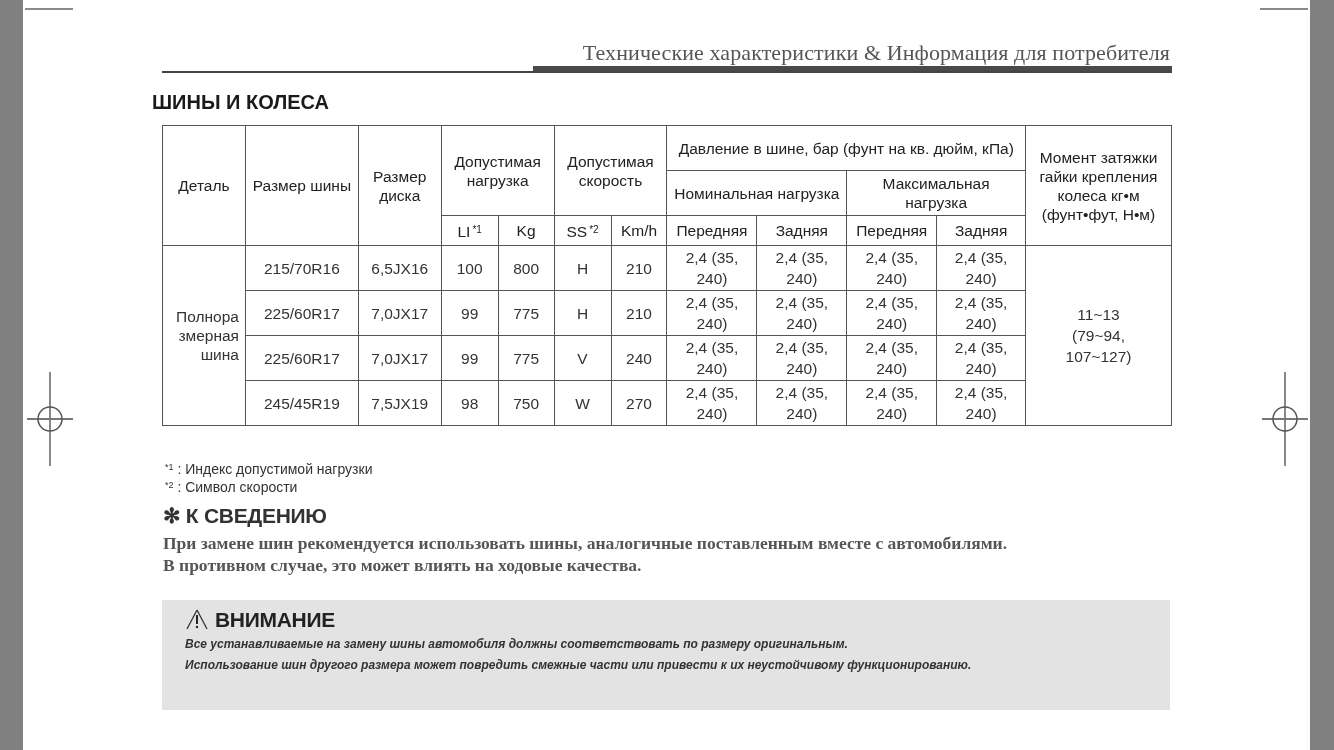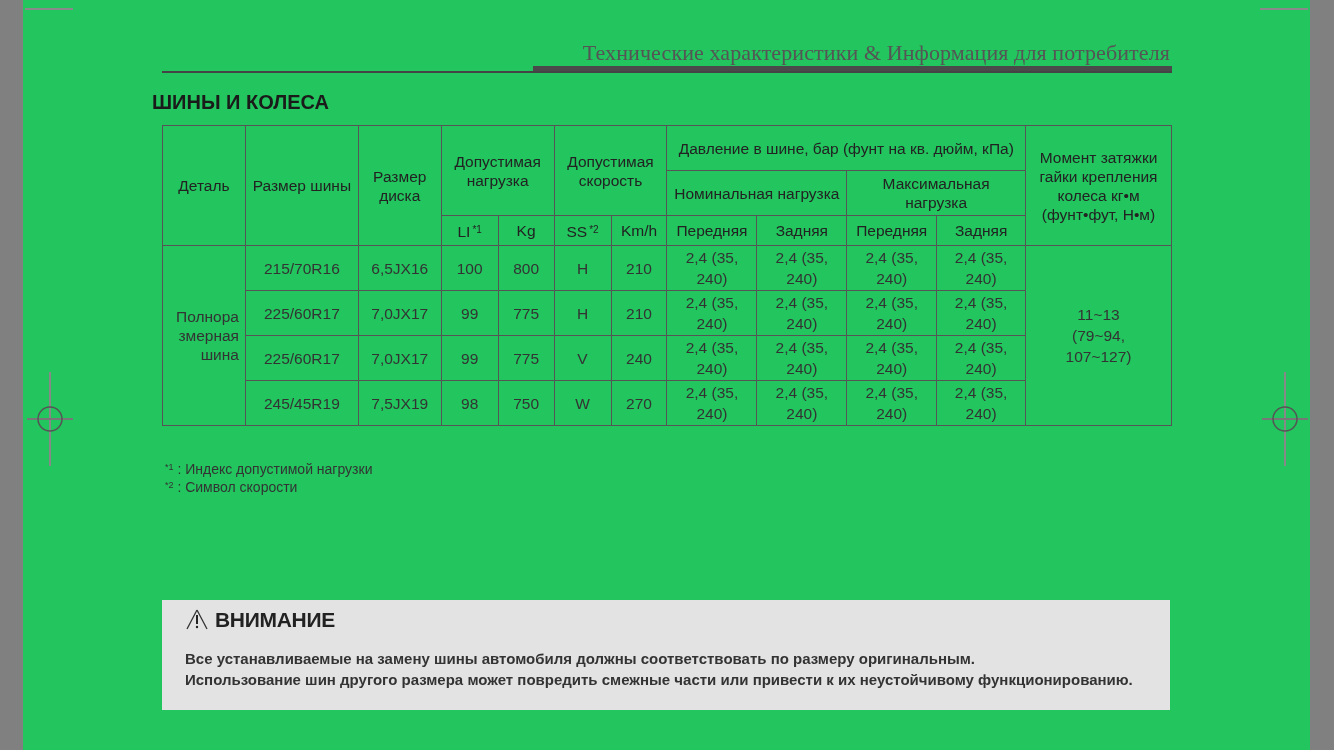--- a/index.html
+++ b/index.html
@@ -4,21 +4,21 @@
 <style>
   html, body { margin: 0; padding: 0; }
   body {
     width: 1334px; height: 750px; position: relative; overflow: hidden;
     background: #808080;
     font-family: "Liberation Sans", sans-serif;
     color: #222;
   }
   .page {
     position: absolute; left: 23px; top: 0; width: 1287px; height: 750px;
-    background: #22c55e;
+    background: #ffffff;
   }
   .crop-line { position: absolute; height: 2px; background: #8a8a8a; }
   .reg-mark { position: absolute; width: 48px; height: 96px; }
 
   .running-header {
     position: absolute; left: 139px; top: 36px; width: 1010px; height: 40px;
   }
   .running-header .title {
     position: absolute; right: 2px; top: 4px;
     font-family: "Liberation Serif", serif; font-size: 22px; color: #555;
@@ -71,22 +71,22 @@
   .warning {
     position: absolute; left: 139px; top: 600px; width: 1008px; height: 110px;
     background: #e3e3e3; box-sizing: border-box; padding: 8px 23px;
   }
   .warning .heading {
     font-size: 21px; font-weight: bold; color: #222; display: flex; align-items: center;
     letter-spacing: -0.3px;
   }
   .warning .heading svg { margin-right: 6px; }
   .warning .body {
-    font-size: 15px; font-weight: bold; color: #333;
-    line-height: 21px; margin-top: 16px;
+    font-size: 12px; font-weight: bold; font-style: italic; color: #333;
+    line-height: 21px; margin-top: 2px;
   }
 </style>
 </head>
 <body>
 
 <div class="page">
 
   <div class="crop-line" style="left:2px; top:8px; width:48px;"></div>
   <div class="crop-line" style="left:1237px; top:8px; width:48px;"></div>
 
@@ -199,20 +199,30 @@
       <td class="val">2,4 (35, 240)</td>
     </tr>
   </tbody>
     </table>
 
   <div class="footnotes">
     <div><span class="sup">*1</span> <span>: Индекс допустимой нагрузки</span></div>
     <div><span class="sup">*2</span> <span>: Символ скорости</span></div>
   </div>
 
+  <div class="notice">
+    <div class="heading">
+      <span>✻</span>
+      <span>К СВЕДЕНИЮ</span>
+    </div>
+    <div class="body">
+      <div>При замене шин рекомендуется использовать шины, аналогичные поставленным вместе с автомобилями.</div>
+      <div>В противном случае, это может влиять на ходовые качества.</div>
+    </div>
+  </div>
 
   <div class="warning">
     <div class="heading">
       <svg width="24" height="22" viewBox="0 0 24 22">
         <line x1="12" y1="1" x2="2" y2="20" stroke="#333" stroke-width="1.3"></line>
         <line x1="12" y1="1" x2="22" y2="20" stroke="#333" stroke-width="1.3"></line>
         <line x1="12" y1="6" x2="12" y2="15" stroke="#222" stroke-width="2"></line>
         <circle cx="12" cy="18" r="1.2" fill="#222"></circle>
       </svg>
       <span>ВНИМАНИЕ</span>

